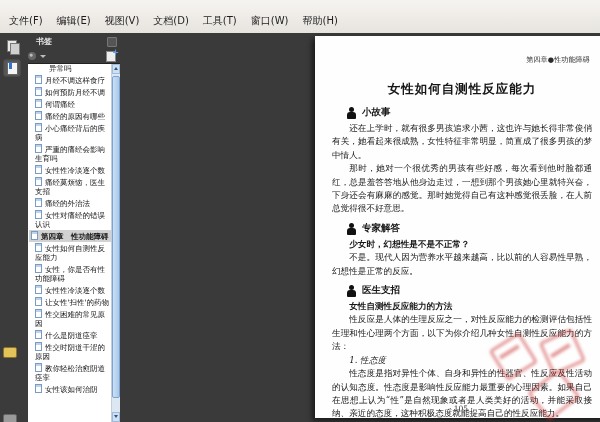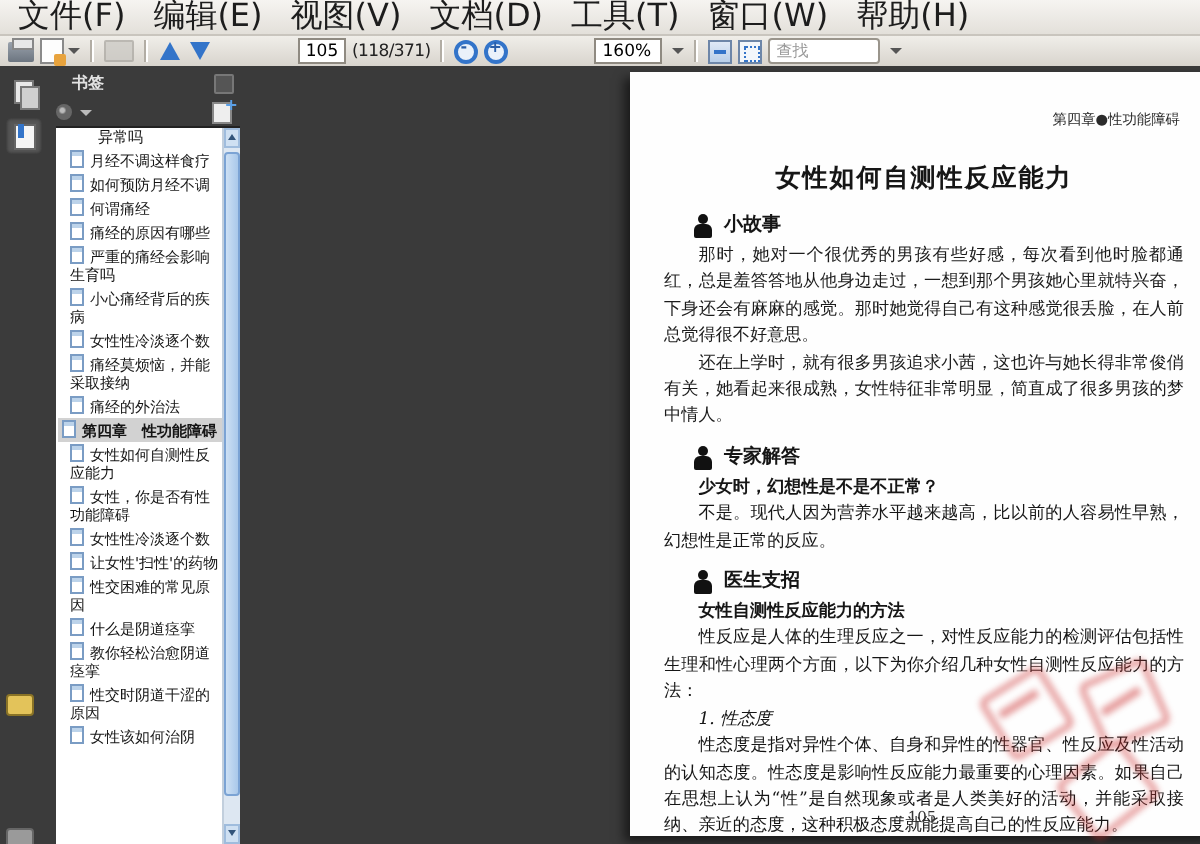--- a/index.html
+++ b/index.html
@@ -1,21 +1,21 @@
 <!DOCTYPE html>
 <html><head>
 <meta charset="utf-8">
 <style>
   html,body{margin:0;padding:0;}
   #app{width:600px;height:422px;position:relative;overflow:hidden;
        font-family:"DejaVu Sans",sans-serif;background:#3a3a3a;}
 
   
   .menubar{height:17px;background:linear-gradient(#f6f4f1,#e3e0da);border-bottom:1px solid #c9c5be;
-           display:flex;align-items:center;padding:0 2px;font-size:16px;color:#1d1d1d;}
+           display:flex;align-items:center;padding:12px 2px;font-size:10px;color:#1d1d1d;}
   .menubar span{padding:1px 7px;cursor:default;}
   .toolbar{height:15px;background:linear-gradient(#f0eee9,#d8d4cd);border-bottom:1px solid #8f8a81;
            display:flex;align-items:center;padding:0 4px;gap:3px;font-size:8.5px;color:#333;}
   .tsep{width:1px;height:11px;background:#b2ada4;border-right:1px solid #fff;margin:0 2px;}
   .tb-ic{display:inline-block;position:relative;}
   .ic-print{width:13px;height:10px;background:linear-gradient(#9aa2ac,#6c7580);border-radius:1px;}
   .ic-print:before{content:"";position:absolute;left:2px;top:-2px;width:9px;height:4px;background:#e8e8e8;border:1px solid #888;}
   .ic-export{width:10px;height:11px;background:#fdfdfd;border:1px solid #8a8a8a;}
   .ic-export:before{content:"";position:absolute;right:-2px;bottom:-2px;width:6px;height:6px;background:#e8a33d;border-radius:1px;}
   .ic-mail{width:13px;height:9px;background:#c9c7c2;border:1px solid #a7a49e;border-radius:1px;opacity:.7;}
@@ -172,34 +172,35 @@
         </span>
         <span class="ic-newbm"></span>
       </div>
       <div class="tree-wrap">
         <div class="tree">
             <div class="bm-item lvl2 cont"><span>异常吗</span></div>
             <div class="bm-item lvl2"><span class="bm-ic"></span><span>月经不调这样食疗</span></div>
             <div class="bm-item lvl2"><span class="bm-ic"></span><span>如何预防月经不调</span></div>
             <div class="bm-item lvl2"><span class="bm-ic"></span><span>何谓痛经</span></div>
             <div class="bm-item lvl2"><span class="bm-ic"></span><span>痛经的原因有哪些</span></div>
+            <div class="bm-item lvl2"><span class="bm-ic"></span><span>小心痛经背后的疾病</span></div>
             <div class="bm-item lvl2"><span class="bm-ic"></span><span>严重的痛经会影响生育吗</span></div>
-            <div class="bm-item lvl2"><span class="bm-ic"></span><span>小心痛经背后的疾病</span></div>
             <div class="bm-item lvl2"><span class="bm-ic"></span><span>女性性冷淡逐个数</span></div>
-            <div class="bm-item lvl2"><span class="bm-ic"></span><span>痛经莫烦恼，并能采取接纳</span></div>
+            <div class="bm-item lvl2"><span class="bm-ic"></span><span>痛经莫烦恼，医生支招</span></div>
             <div class="bm-item lvl2"><span class="bm-ic"></span><span>痛经的外治法</span></div>
+            <div class="bm-item lvl2"><span class="bm-ic"></span><span>女性对痛经的错误认识</span></div>
             <div class="bm-item lvl1 sel"><span class="bm-ic"></span><span>第四章　性功能障碍</span></div>
             <div class="bm-item lvl2"><span class="bm-ic"></span><span>女性如何自测性反应能力</span></div>
             <div class="bm-item lvl2"><span class="bm-ic"></span><span>女性，你是否有性功能障碍</span></div>
             <div class="bm-item lvl2"><span class="bm-ic"></span><span>女性性冷淡逐个数</span></div>
             <div class="bm-item lvl2"><span class="bm-ic"></span><span>让女性'扫性'的药物</span></div>
             <div class="bm-item lvl2"><span class="bm-ic"></span><span>性交困难的常见原因</span></div>
             <div class="bm-item lvl2"><span class="bm-ic"></span><span>什么是阴道痉挛</span></div>
+            <div class="bm-item lvl2"><span class="bm-ic"></span><span>性交时阴道干涩的原因</span></div>
             <div class="bm-item lvl2"><span class="bm-ic"></span><span>教你轻松治愈阴道痉挛</span></div>
-            <div class="bm-item lvl2"><span class="bm-ic"></span><span>性交时阴道干涩的原因</span></div>
             <div class="bm-item lvl2"><span class="bm-ic"></span><span>女性该如何治阴</span></div>
           </div>
         <div class="scrollbar">
           <div class="sb-btn sb-up"></div>
           <div class="sb-track">
             <div class="sb-thumb"></div>
           </div>
           <div class="sb-btn sb-down"></div>
         </div>
       </div>
@@ -209,22 +210,22 @@
       <div class="page">
         <div class="page-inner">
           <div class="doc-header">第四章●性功能障碍</div>
           <div class="doc-title">女性如何自测性反应能力</div>
 
           <div class="sec-head">
             <span class="figicon"></span>
             <span>小故事</span>
           </div>
           <div class="story">
+            <p class="para">还在上学时，就有很多男孩追求小茜，这也许与她长得非常俊俏有关，她看起来很成熟，女性特征非常明显，简直成了很多男孩的梦中情人。</p>
             <p class="para">那时，她对一个很优秀的男孩有些好感，每次看到他时脸都通红，总是羞答答地从他身边走过，一想到那个男孩她心里就特兴奋，下身还会有麻麻的感觉。那时她觉得自己有这种感觉很丢脸，在人前总觉得很不好意思。</p>
-            <p class="para">还在上学时，就有很多男孩追求小茜，这也许与她长得非常俊俏有关，她看起来很成熟，女性特征非常明显，简直成了很多男孩的梦中情人。</p>
           </div>
 
           <div class="sec-head">
             <span class="figicon"></span>
             <span>专家解答</span>
           </div>
           <p class="bold-line">少女时，幻想性是不是不正常？</p>
           <p class="para">不是。现代人因为营养水平越来越高，比以前的人容易性早熟，幻想性是正常的反应。</p>
 
           <div class="sec-head">

